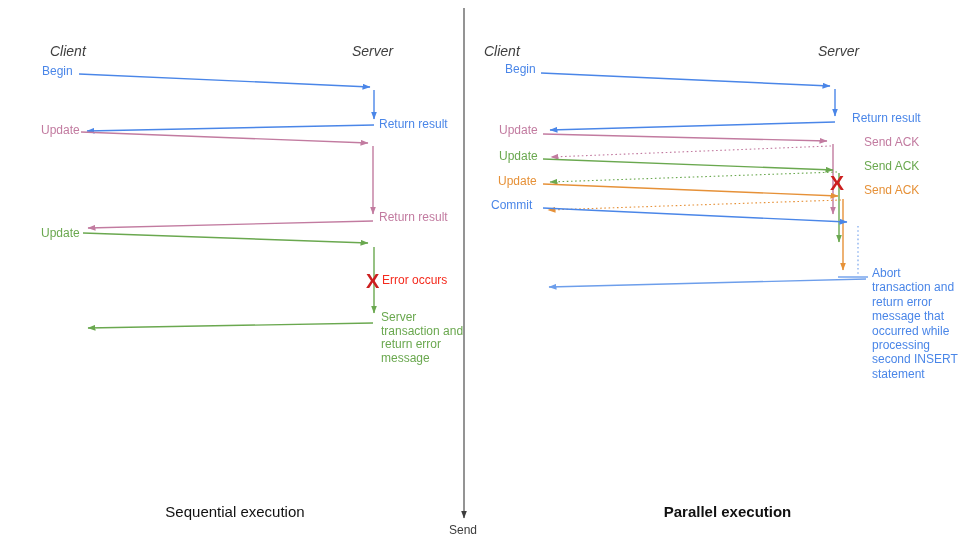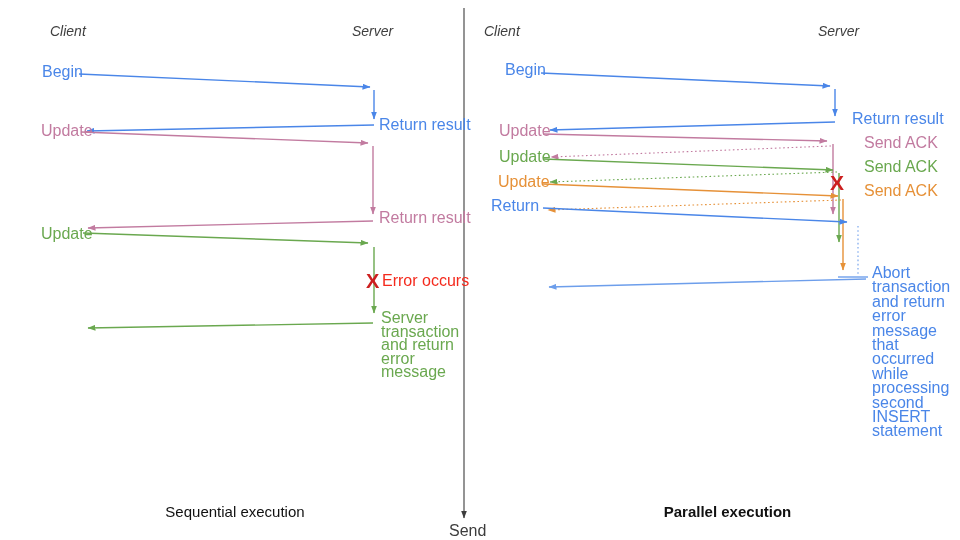--- a/index.html
+++ b/index.html
@@ -1,22 +1,22 @@
 <!DOCTYPE html>
 <html style="--blue: #4a86e8; --blue_light: #6d9eeb; --pink: #c27ba0; --green: #6aa84f; --orange: #e69138; --red: #cc1f1f; --red_bright: #f42a1d; --axis: #3c3c3c; --header: #3f3f3f; --caption: #111111;"><head>
 <meta charset="utf-8">
 <style>
   html,body{margin:0;padding:0;background:#fff;}
   .stage{
     position:relative;width:960px;height:540px;background:#ffffff;
     font-family:"Liberation Sans","DejaVu Sans",sans-serif;overflow:hidden;
   }
   svg.wires{position:absolute;left:0;top:0;z-index:1;}
-  .lbl{position:absolute;z-index:2;font-size:16px;line-height:13px;white-space:nowrap;}
-  .hdr{font-style:italic;font-size:14px;color:var(--header);}
+  .lbl{position:absolute;z-index:2;font-size:12px;line-height:13px;white-space:nowrap;}
+  .hdr{font-style:italic;font-size:14px;color:var(--header);margin-top:20px;}
   .cap{font-size:15px;color:var(--caption);text-align:center;white-space:nowrap;}
   .wrap{white-space:normal;}
   .c-blue{color:var(--blue);}
   .c-pink{color:var(--pink);}
   .c-green{color:var(--green);}
   .c-orange{color:var(--orange);}
   .c-red{color:var(--red_bright);}
   .c-axis{color:var(--axis);}
   
   .s{fill:none;stroke-width:1.4px;}
@@ -121,21 +121,21 @@
 
   <div class="lbl c-pink" style="left:499px;top:124px;">Update</div>
   <div class="lbl c-pink" style="left:864px;top:136px;">Send ACK</div>
 
   <div class="lbl c-green" style="left:499px;top:150px;">Update</div>
   <div class="lbl c-green" style="left:864px;top:160px;">Send ACK</div>
 
   <div class="lbl c-orange" style="left:498px;top:175px;">Update</div>
   <div class="lbl c-orange" style="left:864px;top:184px;">Send ACK</div>
 
-  <div class="lbl c-blue" style="left:491px;top:199px;">Return</div>
+  <div class="lbl c-blue" style="left:491px;top:199px;">Commit</div>
 
   <div class="lbl c-blue wrap" style="left:872px;top:266px;width:88px;line-height:14.4px;">Abort transaction and return error message that occurred while processing second INSERT statement</div>
 
   <div class="lbl cap" style="left:625px;top:505px;width:205px;font-weight:bold;">Parallel execution</div>
 
   <div class="lbl c-axis" style="left:449px;top:524px;">Send</div>
 
 </div>
 
 </body></html>

